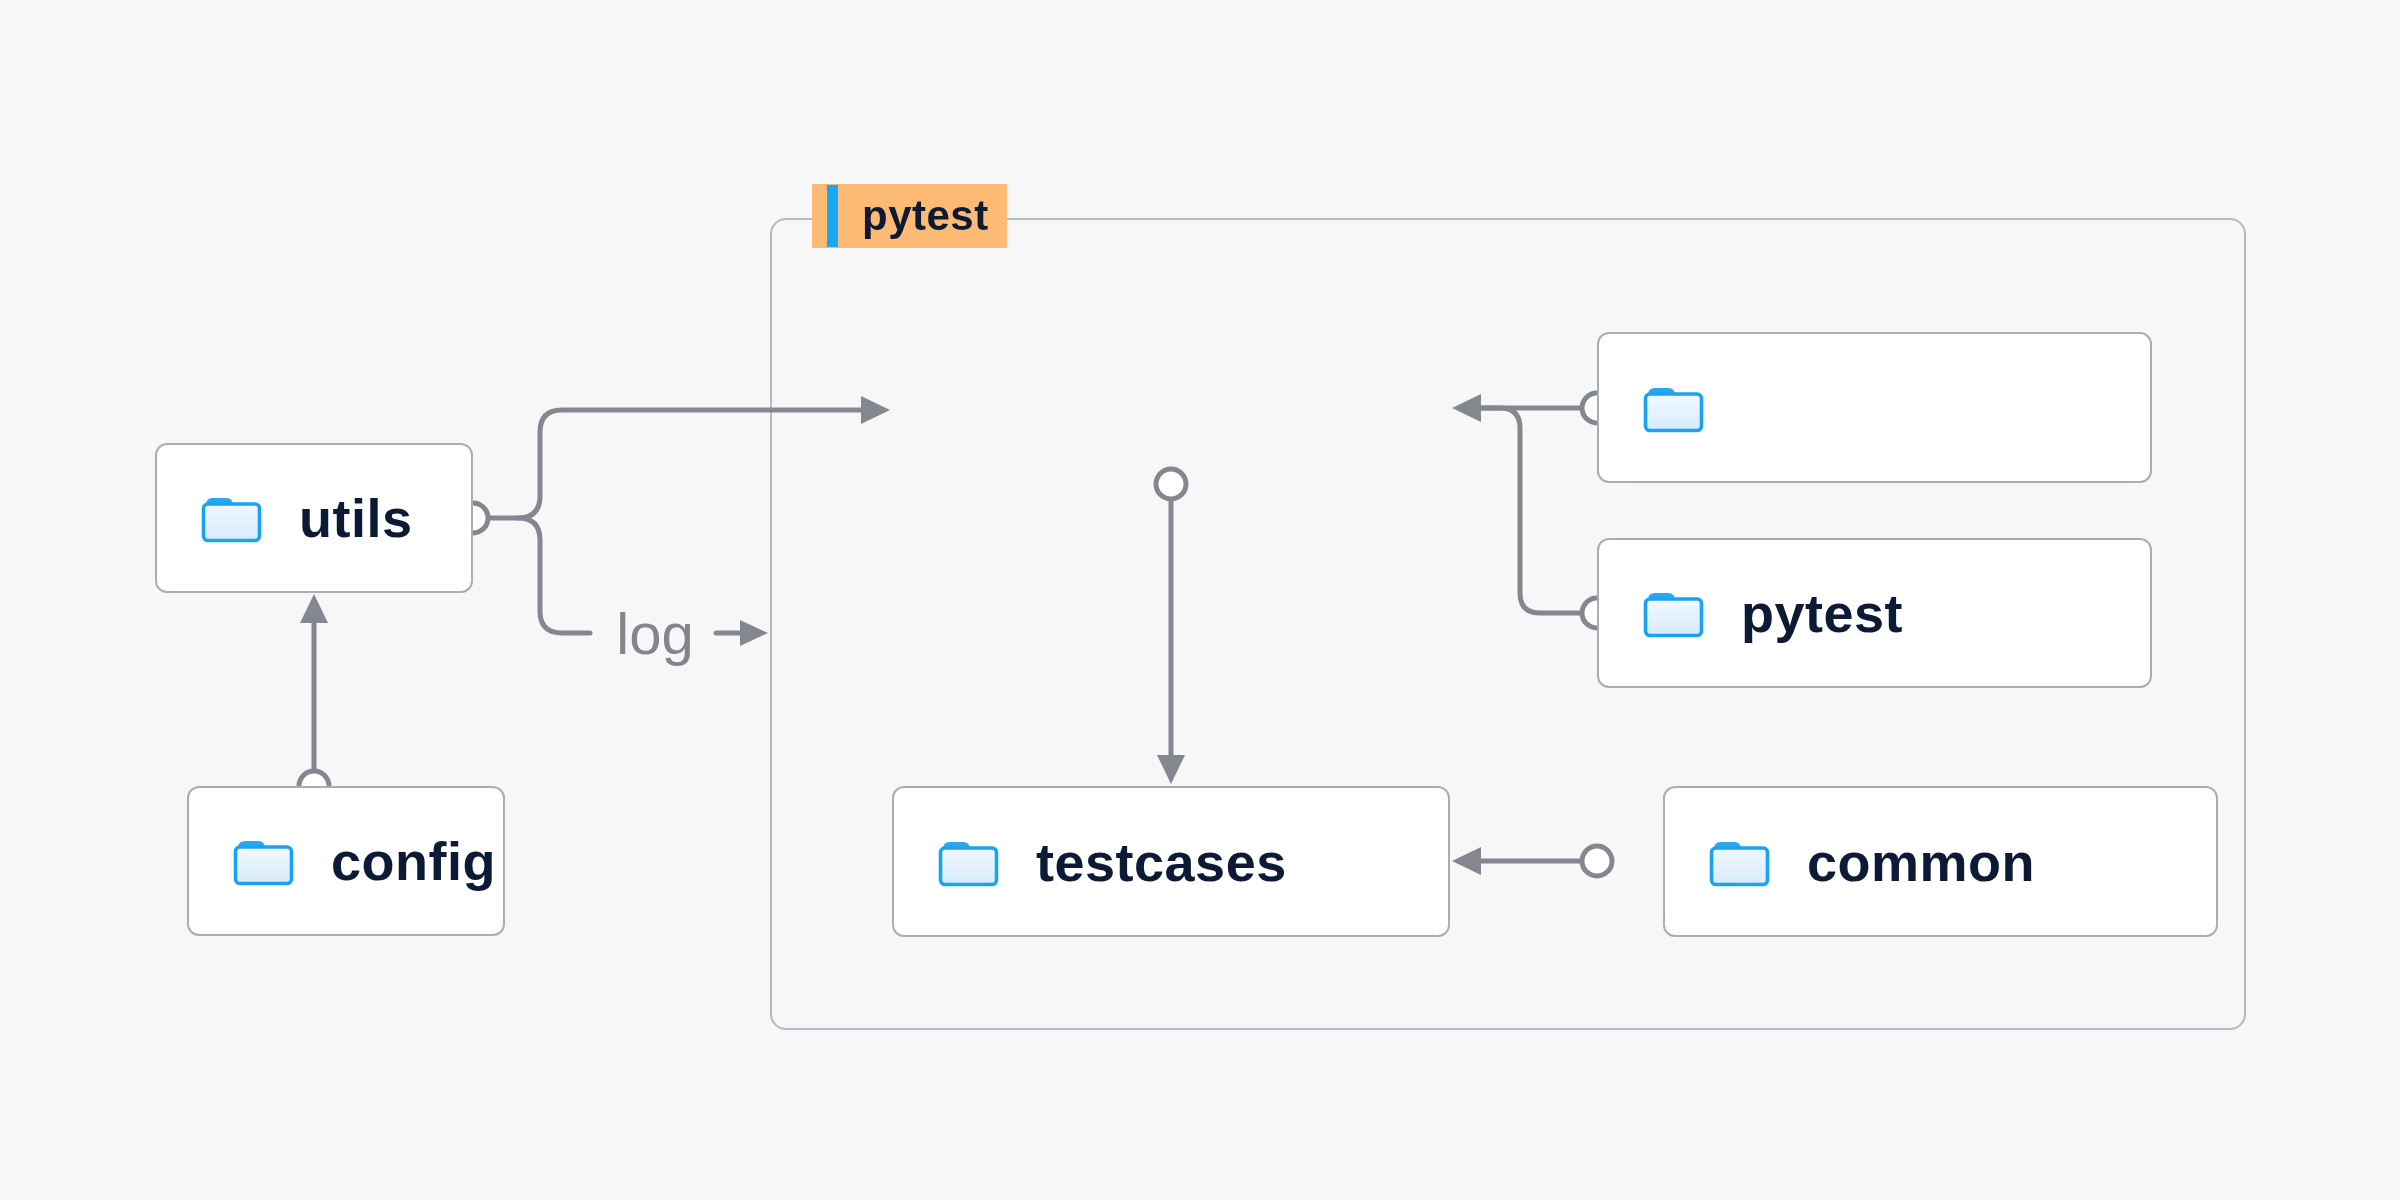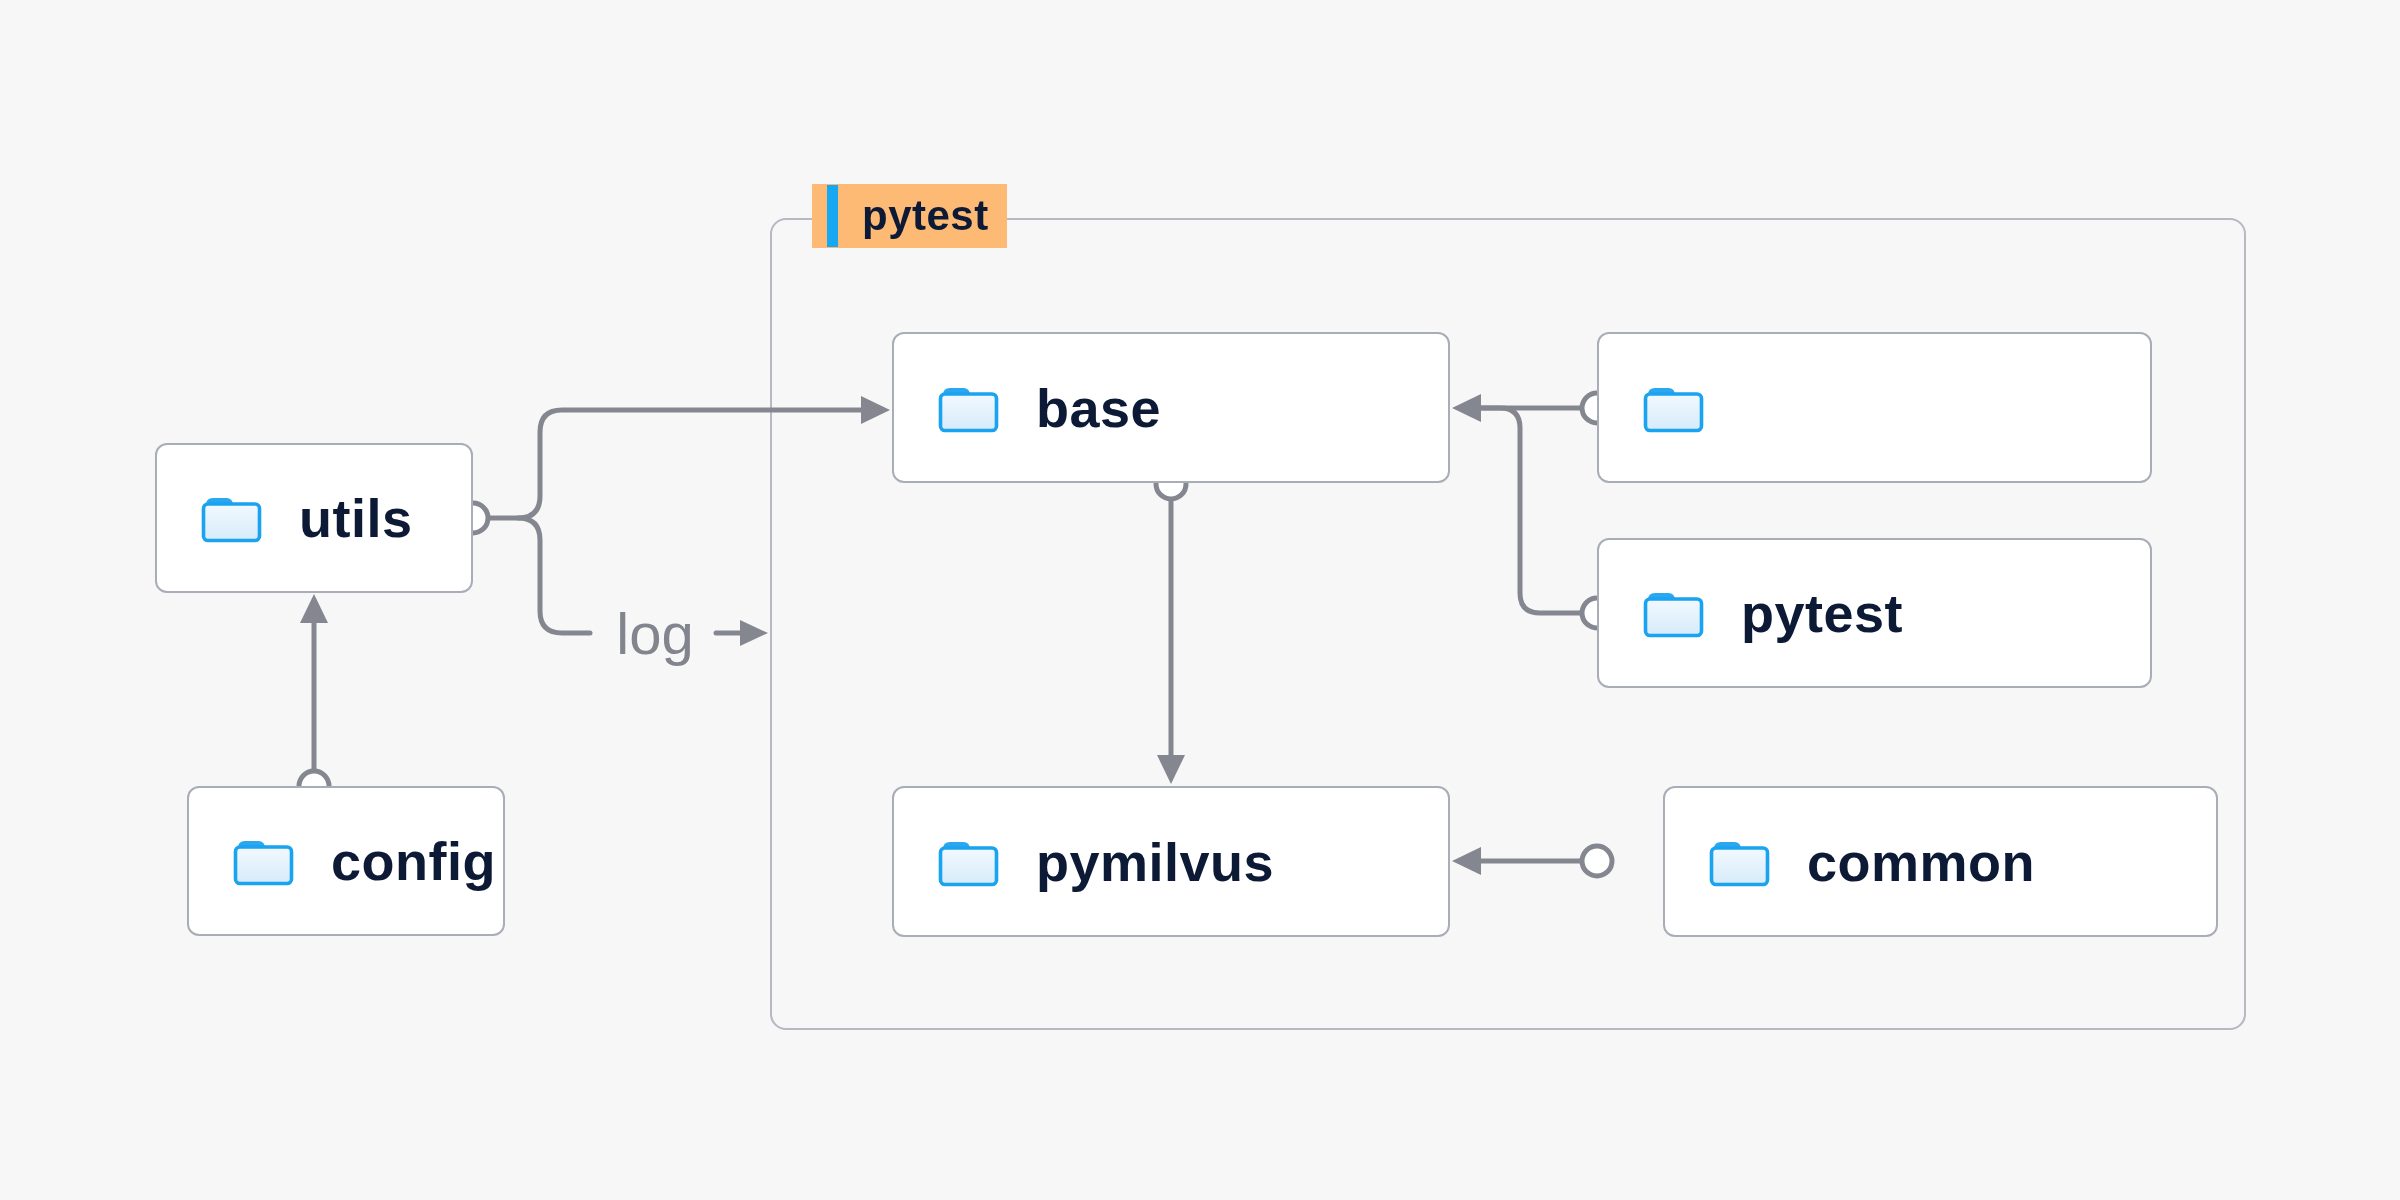--- a/index.html
+++ b/index.html
@@ -182,27 +182,20 @@
   </div>
 
   <div class="node n-config">
     <svg class="folder" width="64" height="52" viewBox="0 0 64 52">
       <path d="M7 13 Q7 6 14 6 L27 6 Q32 6 33.5 10 L35.5 15 L7 15 Z" fill="#2aa7ef"></path>
       <rect x="4.5" y="12" width="56" height="36.5" rx="4.5" fill="url(#folderFill)" stroke="#1aa3f0" stroke-width="3.6"></rect>
     </svg>
     <span class="label">config</span>
   </div>
 
-  <div class="node n-base">
-    <svg class="folder" width="64" height="52" viewBox="0 0 64 52">
-      <path d="M7 13 Q7 6 14 6 L27 6 Q32 6 33.5 10 L35.5 15 L7 15 Z" fill="#2aa7ef"></path>
-      <rect x="4.5" y="12" width="56" height="36.5" rx="4.5" fill="url(#folderFill)" stroke="#1aa3f0" stroke-width="3.6"></rect>
-    </svg>
-    <span class="label">base</span>
-  </div>
 
   <div class="node n-pymilvus">
     <svg class="folder" width="64" height="52" viewBox="0 0 64 52">
       <path d="M7 13 Q7 6 14 6 L27 6 Q32 6 33.5 10 L35.5 15 L7 15 Z" fill="#2aa7ef"></path>
       <rect x="4.5" y="12" width="56" height="36.5" rx="4.5" fill="url(#folderFill)" stroke="#1aa3f0" stroke-width="3.6"></rect>
     </svg>
   </div>
 
   <div class="node n-check">
     <svg class="folder" width="64" height="52" viewBox="0 0 64 52">
@@ -210,21 +203,21 @@
       <rect x="4.5" y="12" width="56" height="36.5" rx="4.5" fill="url(#folderFill)" stroke="#1aa3f0" stroke-width="3.6"></rect>
     </svg>
     <span class="label">pytest</span>
   </div>
 
   <div class="node n-testcases">
     <svg class="folder" width="64" height="52" viewBox="0 0 64 52">
       <path d="M7 13 Q7 6 14 6 L27 6 Q32 6 33.5 10 L35.5 15 L7 15 Z" fill="#2aa7ef"></path>
       <rect x="4.5" y="12" width="56" height="36.5" rx="4.5" fill="url(#folderFill)" stroke="#1aa3f0" stroke-width="3.6"></rect>
     </svg>
-    <span class="label">pymilvus</span>
+    <span class="label">testcases</span>
   </div>
 
   <div class="node n-common">
     <svg class="folder" width="64" height="52" viewBox="0 0 64 52">
       <path d="M7 13 Q7 6 14 6 L27 6 Q32 6 33.5 10 L35.5 15 L7 15 Z" fill="#2aa7ef"></path>
       <rect x="4.5" y="12" width="56" height="36.5" rx="4.5" fill="url(#folderFill)" stroke="#1aa3f0" stroke-width="3.6"></rect>
     </svg>
     <span class="label">common</span>
   </div>
 

